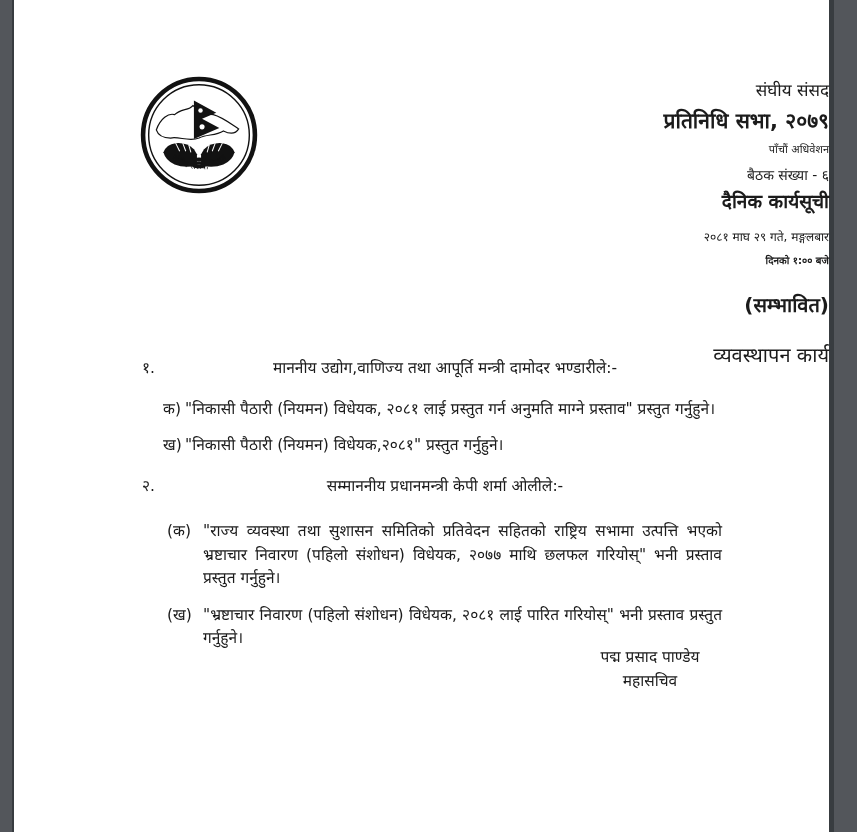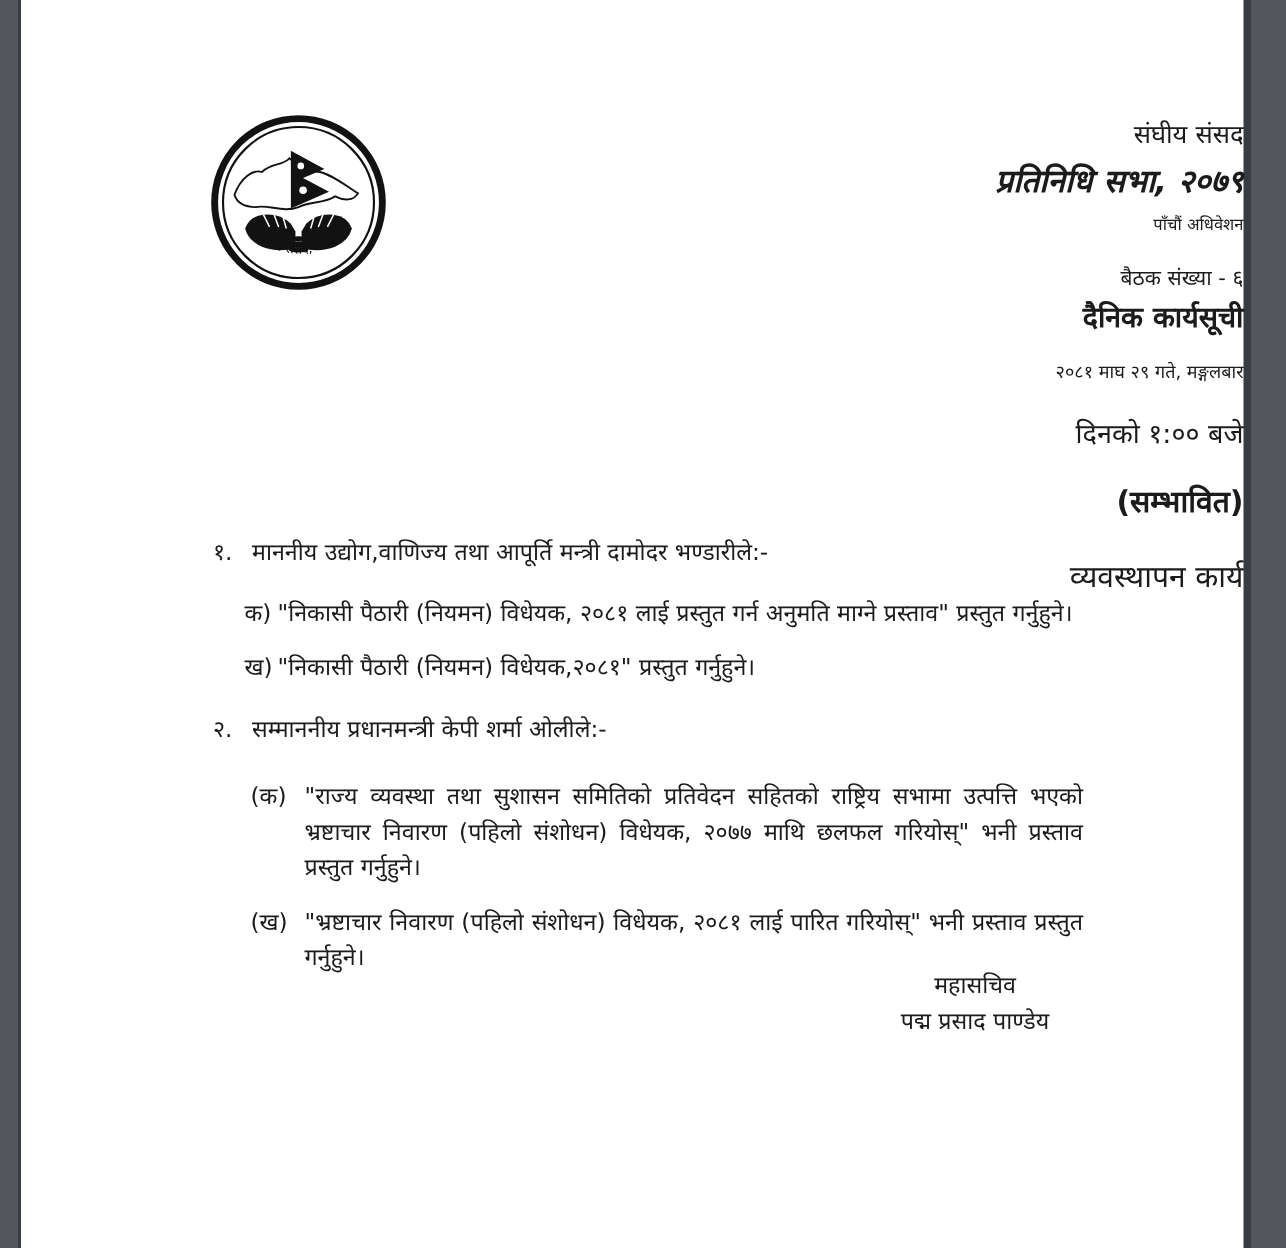--- a/index.html
+++ b/index.html
@@ -45,44 +45,44 @@
   }
   .doc-header {
     position: absolute;
     left: 0;
     right: 0;
     top: 79px;
     text-align: right;
     line-height: 1.25;
   }
   .h-parliament   { font-size: 17px;   line-height: 22px; }
-  .h-house        { font-size: 21px;   line-height: 28px; font-weight: bold; margin-top: 6px; font-style: italic; }
+  .h-house        { font-size: 21px;   line-height: 28px; font-weight: bold; margin-top: 6px; }
   .h-session      { font-size: 11px;   line-height: 19px; margin-top: 5px; }
-  .h-meeting      { font-size: 14px;   line-height: 19px; margin-top: 18px; }
+  .h-meeting      { font-size: 14px;   line-height: 19px; margin-top: 7px; }
   .h-agenda       { font-size: 19px;   line-height: 26px; font-weight: bold; margin-top: 3px; padding-left: 32px; }
   .h-date         { font-size: 12px;   line-height: 21px; margin-top: 13px; }
-  .h-time         { font-size: 18px;   line-height: 21px; margin-top: 20px; }
+  .h-time         { font-size: 10px;   line-height: 21px; margin-top: 2px; font-weight: bold; }
   .h-tentative    { font-size: 20px;   line-height: 27px; font-weight: bold; margin-top: 21px; }
   .h-section      { font-size: 20px; line-height: 21px; font-weight: normal; margin-top: 26px; }
   .agenda-list {
     position: absolute;
     left: 128px;
     width: 580px;
     top: 357px;
     font-size: 15.5px;
     line-height: 23.5px;
   }
   .item-row {
     display: flex;
     align-items: flex-start;
   }
   .item-number {
     flex: 0 0 26px;
   }
-  .item-text { flex: 1; }
+  .item-text { flex: 1; text-align: center; }
   .sub-row {
     display: flex;
     align-items: flex-start;
   }
   .sub-row.lvl1 { margin-left: 21px; }
   .sub-row.lvl2 { margin-left: 25px; }
   .sub-label-1 { flex: 0 0 22px; }
   .sub-label-2 { flex: 0 0 36px; }
   .sub-text {
     flex: 1;
@@ -181,18 +181,18 @@
       </div>
 
       <div class="sub-row lvl2 mt13">
         <span class="sub-label-2">(ख)</span>
         <span class="sub-text">"भ्रष्टाचार निवारण (पहिलो संशोधन) विधेयक, २०८१ लाई पारित गरियोस्" भनी प्रस्ताव प्रस्तुत गर्नुहुने।</span>
       </div>
 
     </div>
 
     <div class="signature">
+      <div>पद्म प्रसाद पाण्डेय</div>
       <div>महासचिव</div>
-      <div>पद्म प्रसाद पाण्डेय</div>
     </div>
 
   </div>
 </div>
 
 </body></html>

